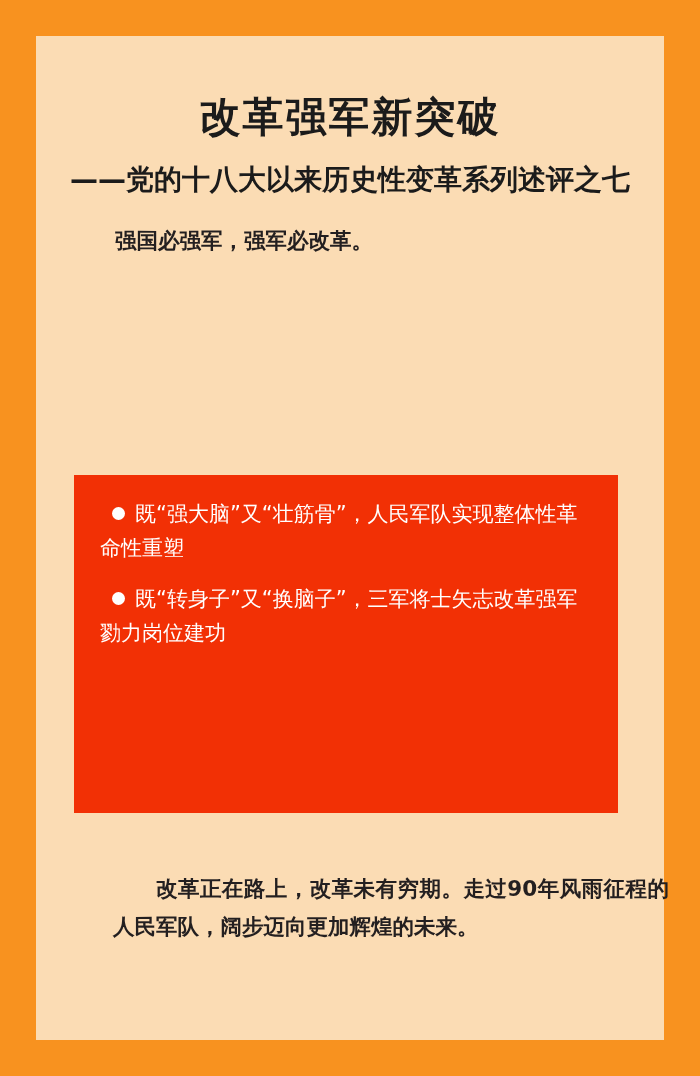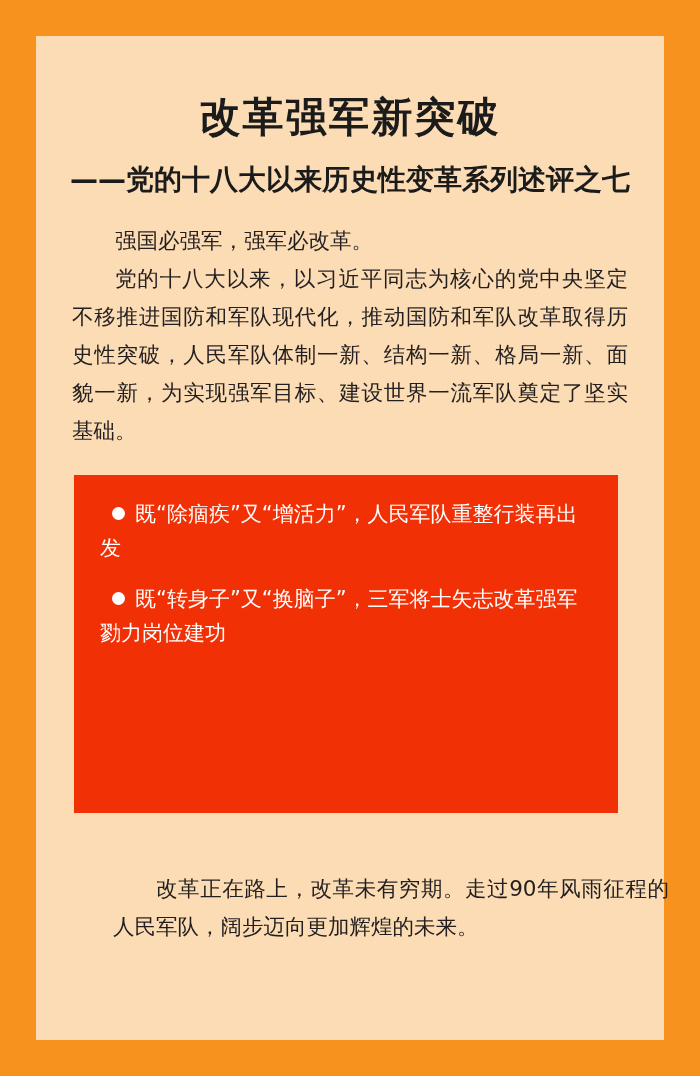--- a/index.html
+++ b/index.html
@@ -67,20 +67,21 @@
   .body-top {
     top: 186px;
   }
   .body-bottom {
     top: 834px;
     margin-left: 41px;
   }
   .body-text p {
     margin: 0;
     text-indent: 2em;
+    font-weight: bold;
   }
   .highlight-box {
     position: absolute;
     left: 38px;
     top: 439px;
     width: 544px;
     height: 338px;
     background: #f23005;
     box-sizing: border-box;
     padding: 22px 26px 0 26px;
@@ -114,26 +115,25 @@
 
 <div class="poster">
   <div class="inner-card">
 
     <div class="title">改革强军新突破</div>
 
     <div class="subtitle">——党的十八大以来历史性变革系列述评之七</div>
 
     <div class="body-text body-top">
       <p>强国必强军，强军必改革。</p>
-      <p>党的十八大以来，以习近平同志为核心的党中央坚定不移推进国防和军队现代化，推动国防和军队改革取得历史性突破，人民军队体制一新、结构一新、格局一新、面貌一新，为实现强军目标、建设世界一流军队奠定了坚实基础。</p>
     </div>
 
     <div class="highlight-box">
       <div class="hl-item">
-        <span class="bullet"></span><span>既“除痼疾”又“增活力”，人民军队重整行装再出发</span>
+        <span class="bullet"></span><span>既“强大脑”又“壮筋骨”，人民军队实现整体性革命性重塑</span>
       </div>
       <div class="hl-item">
         <span class="bullet"></span><span>既“转身子”又“换脑子”，三军将士矢志改革强军勠力岗位建功</span>
       </div>
     </div>
 
     <div class="body-text body-bottom">
       <p>改革正在路上，改革未有穷期。走过90年风雨征程的人民军队，阔步迈向更加辉煌的未来。</p>
     </div>
 

